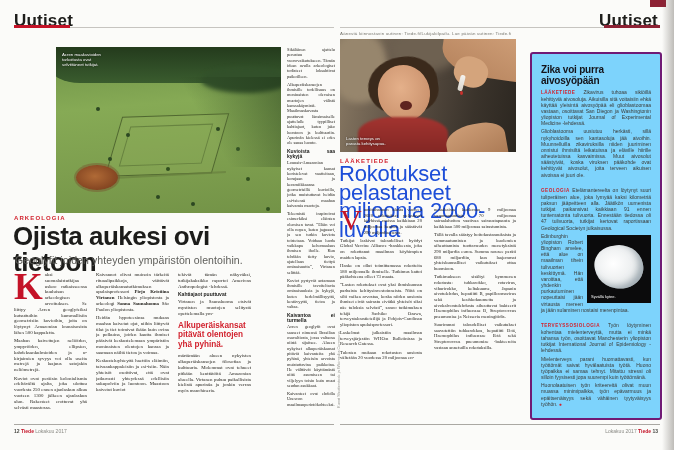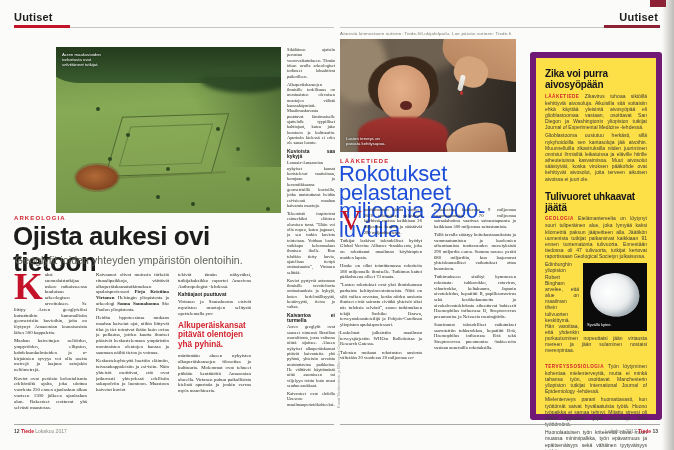--- a/index.html
+++ b/index.html
@@ -6,21 +6,21 @@
   body{
     width:674px;height:450px;position:relative;overflow:hidden;
     background:#fbfbf9;
     font-family:"Liberation Sans",sans-serif;
     color:#222;
     -webkit-font-smoothing:antialiased;
   }
   .abs{position:absolute;}
 
   
-  .section-label{font-size:11px;font-weight:700;color:#1d1d1b;letter-spacing:.2px;}
+  .section-label{font-size:17px;font-weight:700;color:#1d1d1b;letter-spacing:.2px;}
   .rule{height:1px;background:#c6c4c0;}
   .red-rule{height:3px;}
   .kicker{font-size:6px;font-weight:700;letter-spacing:1.1px;color:#d2232f;}
   .serifbody{font-family:"Liberation Serif","DejaVu Serif",serif;text-align:justify;color:#26241f;}
   .serifbody p{margin:0 0 2.5px 0;}
   .subhead{font-family:"Liberation Sans",sans-serif;font-weight:700;font-size:5px;margin:3px 0 1px 0;color:#1a1a18;}
   .footer-txt{font-size:5px;color:#8a8a85;}
   .footer-txt .brand{color:#c41328;font-weight:700;}
   .footer-txt .pg{color:#4a4a46;font-weight:700;}
 
@@ -62,21 +62,21 @@
   .vaccine .head{position:absolute;left:38px;top:26px;width:52px;height:56px;background:radial-gradient(ellipse at 45% 40%,#e4b08a,#cd9570 70%,#b07a55);border-radius:48% 52% 50% 50%;transform:rotate(-6deg);}
   .vaccine .mouth{position:absolute;left:60px;top:62px;width:12px;height:9px;background:#5e241f;border-radius:50%;}
   .vaccine .shirt{position:absolute;left:18px;top:78px;width:90px;height:40px;background:linear-gradient(180deg,#a33430,#7e2522);border-radius:40% 40% 0 0;filter:blur(.8px);}
   .vaccine .arm{position:absolute;right:-6px;top:-8px;width:80px;height:46px;background:#c2927008;background:linear-gradient(200deg,#cf9f78,#b5825c);border-radius:30% 0 0 55%;transform:rotate(8deg);}
   .vaccine .hand{position:absolute;right:28px;top:18px;width:34px;height:30px;background:#d4a47c;border-radius:45%;transform:rotate(20deg);}
   .vaccine .dropper{position:absolute;right:52px;top:36px;width:5px;height:16px;background:linear-gradient(180deg,#f4f2ee,#d8d4cc);border-radius:2px;transform:rotate(14deg);}
   .vaccine .drop-tip{position:absolute;right:53px;top:52px;width:3px;height:4px;background:#c9302c;border-radius:50%;}
   .vaccine .hand2{position:absolute;right:10px;bottom:-6px;width:60px;height:34px;background:#c79а76;background:linear-gradient(160deg,#cf9f78,#ab7a55);border-radius:50% 40% 0 0;transform:rotate(-10deg);}
 
   
-  .sidebar-box{width:132px;height:368px;border:6px solid #701a75;border-radius:3px;background:#fde047;box-sizing:border-box;padding:10px 9px;}
+  .sidebar-box{width:132px;height:368px;border:2px solid #701a75;border-radius:3px;background:#7dd3fc;box-sizing:border-box;padding:10px 9px;}
   .sb-title{font-size:10px;font-weight:700;color:#14141a;letter-spacing:-.2px;margin:0 0 2.5px 0;}
   .sb-body{font-size:5px;line-height:6.15px;color:#3b3a36;text-align:justify;}
   .sb-body p{margin:0 0 2px 0;}
   .sb-kicker{color:#d2232f;font-weight:700;font-size:4.6px;letter-spacing:.5px;}
   .sb-item{margin-bottom:9px;}
   .end-dot{color:#d2232f;font-size:5px;}
   .ant-img{float:right;width:64px;height:68px;background:#0b0b0c;margin:2px 0 2px 4px;position:relative;overflow:hidden;}
   .ant-img .blob{position:absolute;left:8px;top:10px;width:48px;height:44px;background:radial-gradient(ellipse at 40% 40%,#ffffff,#e8ebec 60%,#cfd6d9);border-radius:46% 58% 50% 62%;transform:rotate(-12deg);box-shadow:inset -4px -4px 6px rgba(120,135,145,.6);}
   .ant-img .cap{position:absolute;left:4px;bottom:3px;color:#fff;font-size:4px;}
 
@@ -191,21 +191,20 @@
 
 <div class="abs sidebar-box" style="left:530px;top:52px;">
   <div class="sb-item">
     <div class="sb-title">Zika voi purra aivosyöpään</div>
     <div class="sb-body">
       <p><span class="sb-kicker">LÄÄKETIEDE</span> <span>Zikavirus tuhoaa sikiöillä kehittyviä aivosoluja. Aikuisilla sitä voitaisiin ehkä käyttää yleisintä aivosyöpää eli glioblastoomaa vastaan, osoittavat San Diegon ja Washingtonin yliopiston tutkijat Journal of Experimental Medicine -lehdessä.</span></p>
       <p>Glioblastooma uusiutuu herkästi, sillä nykyhoidoilla sen kantasoluja jää aivoihin. Muunnelluilla zikaviruksilla niiden juuriminen onnistui ihmisiltä leikatuissa ja eläville hiirille aiheutetuissa kasvaimissa. Muut aivosolut säästyivät, koska viruksen pääkohde ovat kehittyvät aivosolut, joita terveen aikuisen aivoissa ei juuri ole.</p>
     </div>
   </div>
   <div class="sb-item">
-    <div class="sb-title">Tulivuoret uhkaavat jäätä</div>
     <div class="sb-body">
       <p><span class="sb-kicker">GEOLOGIA</span> <span>Etelämantereelta on löytynyt suuri tuliperäinen alue, joka lymyää kaksi kilometriä paksun jääpeitteen alla. Jäätikön uumenista tutkijat paikansivat kaikkiaan 91 ennen tuntematonta tulivuorta. Ennestään tiedossa oli 47 tulivuorta, tutkijat kertovat raportissaan Geological Societyn julkaisussa.</span></p>
       <div class="ant-img">
         <div class="blob"></div>
         <div class="cap">Syvällä kytee.</div>
       </div>
       <p>Edinburghin yliopiston Robert Bingham arvelee, että alue on maailman tihein tulivuorten keskittymä. Hän varoittaa, että yhdenkin purkautuminen nopeuttaisi jään virtausta mereen ja jään sulaminen nostaisi merenpintaa.</p>
     </div>
   </div>
   <div class="sb-item" style="clear:both;">

